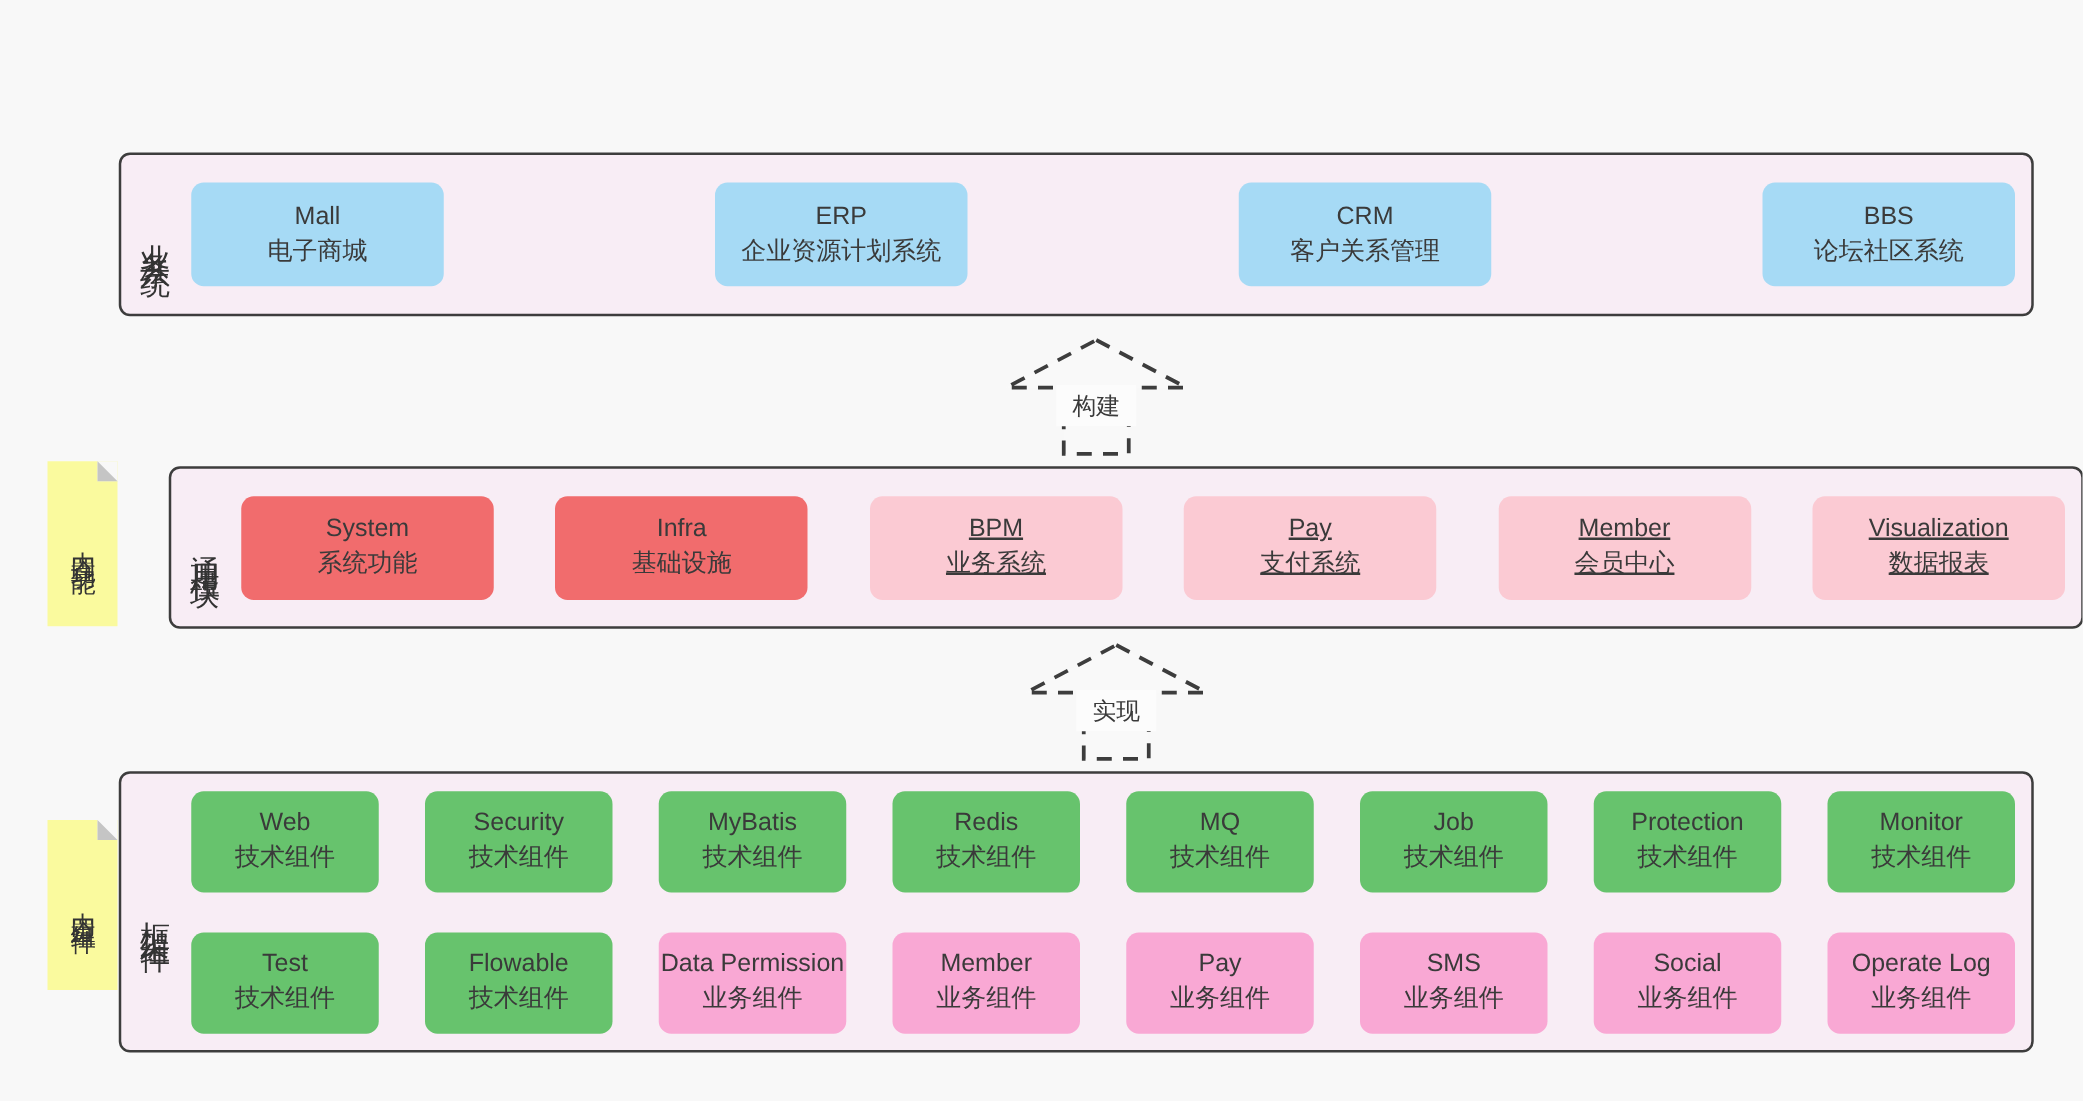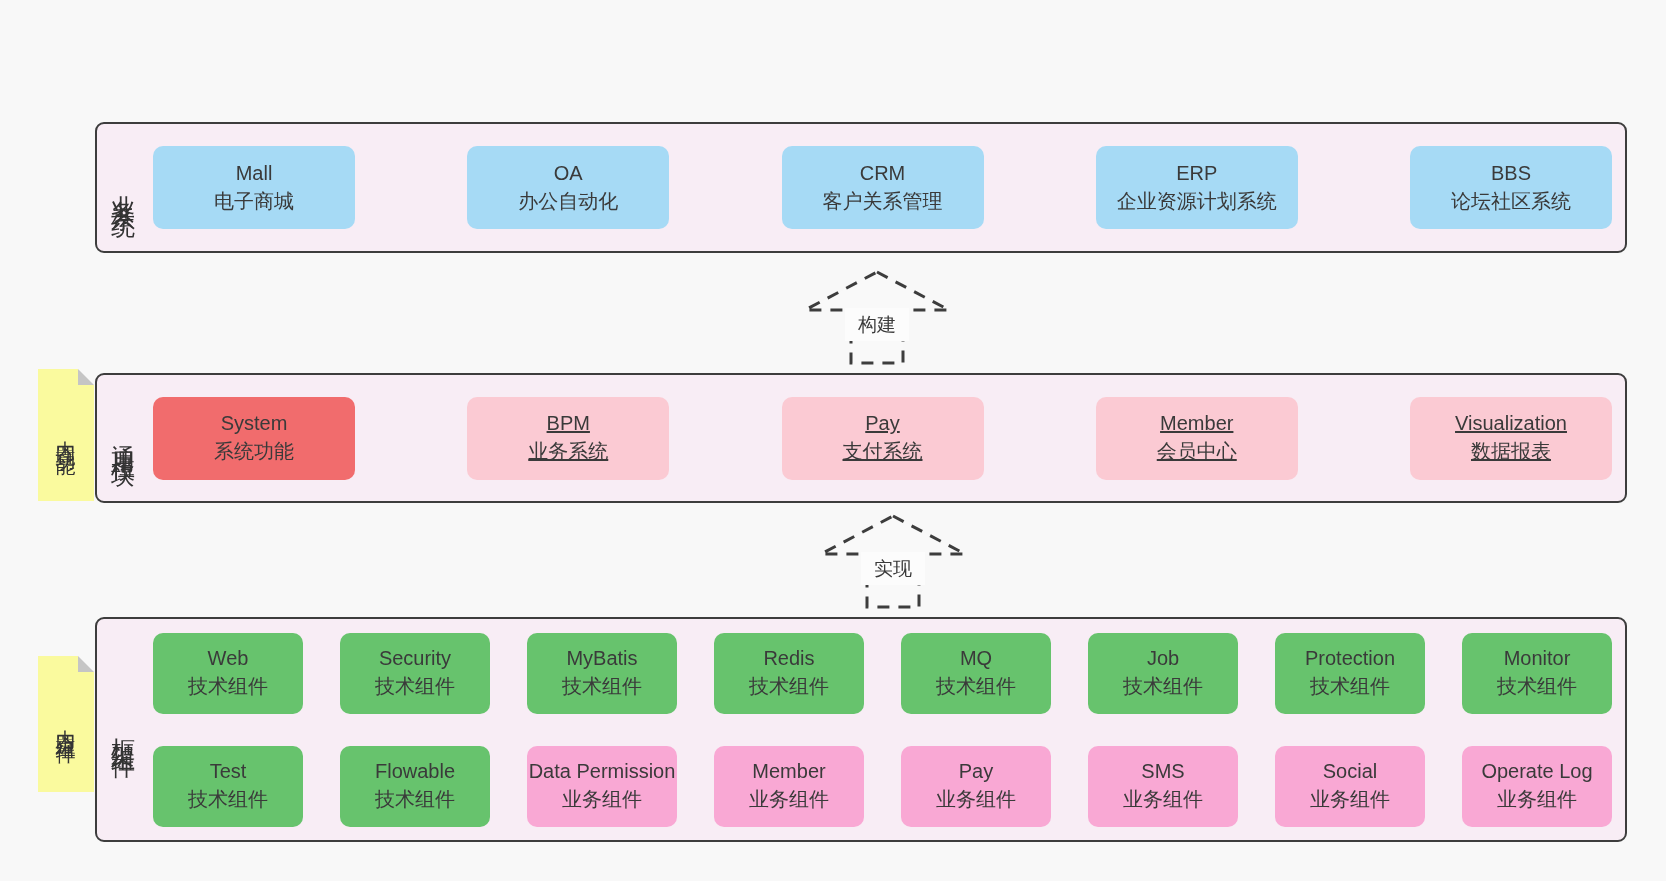--- a/index.html
+++ b/index.html
@@ -16,21 +16,21 @@
     left:95px; width:1532px;
     background:#f8edf5;
     border:2px solid #3d3d3d;
     border-radius:9px;
     box-sizing:border-box;
     display:flex;
     align-items:stretch;
     z-index:2;
   }
   .band1 { top:122px; height:131px; }
-  .band2 { top:373px; height:130px; }
+  .band2 { top:373px; height:130px;margin-left:40px; }
   .band3 { top:617px; height:225px; }
 
   .vlabel {
     width:52px;
     display:flex; align-items:center; justify-content:center;
     font-size:24px; color:#333;
   }
   .vtext { writing-mode:vertical-rl; text-orientation:upright; letter-spacing:6px; line-height:1; }
 
   .boxes {
@@ -100,30 +100,26 @@
 <div class="band band1">
   <div class="vlabel">
     <span class="vtext">业务系统</span>
   </div>
   <div class="boxes">
     <div class="box blue w202">
       <span>Mall</span>
       <span>电子商城</span>
     </div>
     <div class="box blue w202">
-      <span>OA</span>
-      <span>办公自动化</span>
+      <span>ERP</span>
+      <span>企业资源计划系统</span>
     </div>
     <div class="box blue w202">
       <span>CRM</span>
       <span>客户关系管理</span>
-    </div>
-    <div class="box blue w202">
-      <span>ERP</span>
-      <span>企业资源计划系统</span>
     </div>
     <div class="box blue w202">
       <span>BBS</span>
       <span>论坛社区系统</span>
     </div>
   </div>
 </div>
 
 <svg class="arrow arrow1" width="148" height="96" viewBox="0 0 148 96">
   <polygon points="74,2 146,40 100,40 100,93 48,93 48,40 2,40" fill="#f9f9f9" stroke="#3d3d3d" stroke-width="3" stroke-dasharray="12,9"></polygon>
@@ -136,20 +132,24 @@
 </div>
 <div class="band band2">
   <div class="vlabel">
     <span class="vtext">通用模块</span>
   </div>
   <div class="boxes">
     <div class="box red w202">
       <span>System</span>
       <span>系统功能</span>
     </div>
+    <div class="box red w202">
+      <span>Infra</span>
+      <span>基础设施</span>
+    </div>
     <div class="box pink w202">
       <span>BPM</span>
       <span>业务系统</span>
     </div>
     <div class="box pink w202">
       <span>Pay</span>
       <span>支付系统</span>
     </div>
     <div class="box pink w202">
       <span>Member</span>

